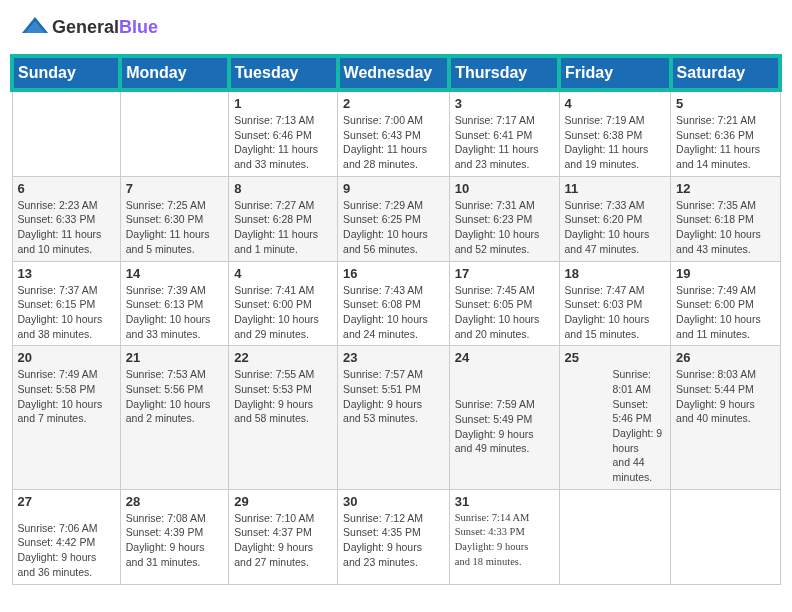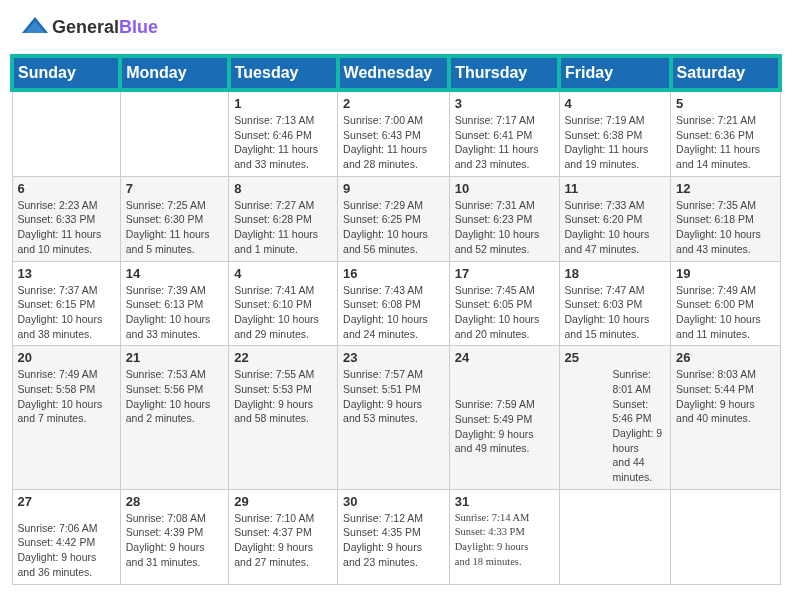--- a/index.html
+++ b/index.html
@@ -212,21 +212,21 @@
         <td>
           <span class="day-number">14</span>
           <div class="day-info" style="white-space: pre-line;">Sunrise: 7:39 AM
 Sunset: 6:13 PM
 Daylight: 10 hours
 and 33 minutes.</div>
         </td>
         <td>
           <span class="day-number">4</span>
           <div class="day-info" style="white-space: pre-line;">Sunrise: 7:41 AM
-Sunset: 6:10 PM
+Sunset: 6:00 PM
 Daylight: 10 hours
 and 29 minutes.</div>
         </td>
         <td>
           <span class="day-number">16</span>
           <div class="day-info" style="white-space: pre-line;">Sunrise: 7:43 AM
 Sunset: 6:08 PM
 Daylight: 10 hours
 and 24 minutes.</div>
         </td>

